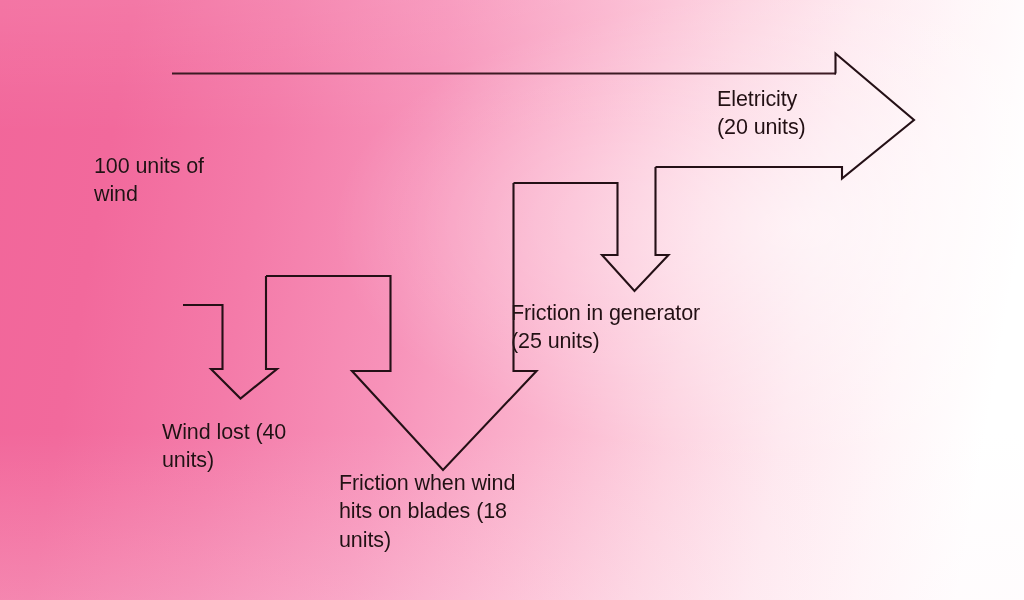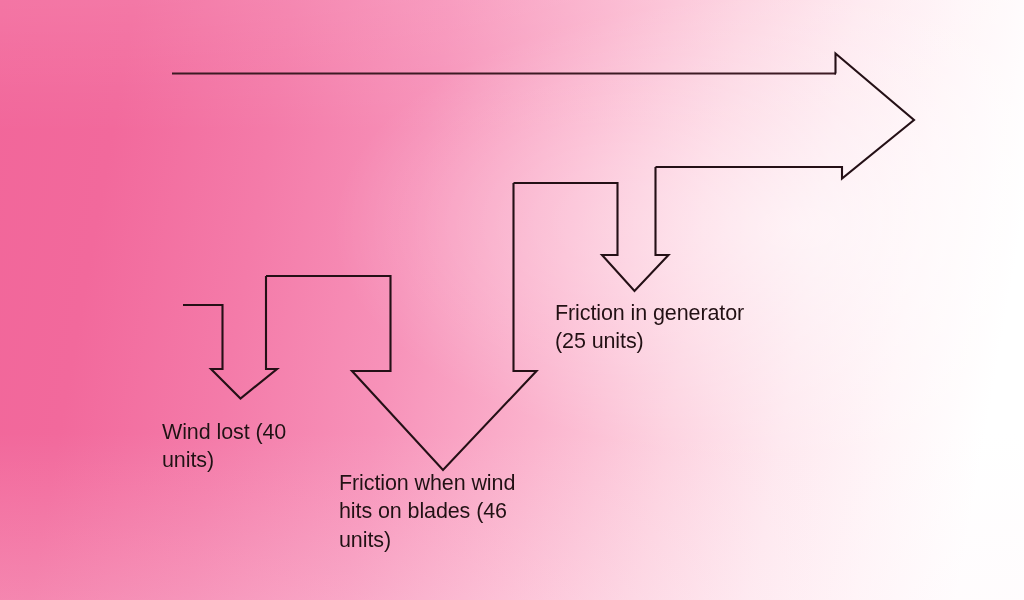--- a/index.html
+++ b/index.html
@@ -61,21 +61,21 @@
     position: absolute;
     color: #231014;
     font-size: 21.5px;
     line-height: 1.32;
     letter-spacing: -0.1px;
     white-space: pre-line;
     text-shadow: 0 0 1px rgba(255,255,255,0.25);
   }
   .label.lbl-source     { left: 94px;  top: 152px; width: 200px; }
   .label.lbl-electric   { left: 717px; top: 85px;  width: 220px; }
-  .label.lbl-generator  { left: 555px; top: 299px; width: 300px; }
+  .label.lbl-generator  { left: 511px; top: 299px; width: 300px; }
   .label.lbl-windlost   { left: 162px; top: 418px; width: 185px; }
   .label.lbl-blades     { left: 339px; top: 469px; width: 245px; }
 </style>
 </head>
 <body>
 
 <div id="stage">
 
   <div id="bg"></div>
 
@@ -112,25 +112,29 @@
 
     <path class="flow-path" d="M 655.5 167
              L 842 167
              L 842 178.5
              L 914 120
              L 835.5 53.5
              L 835.5 73.5
              L 836 73.5"></path>
   </svg>
 
+  <div class="label lbl-source">100 units of
+wind</div>
 
+  <div class="label lbl-electric">Eletricity
+(20 units)</div>
 
   <div class="label lbl-generator">Friction in generator
 (25 units)</div>
 
   <div class="label lbl-windlost">Wind lost (40
 units)</div>
 
   <div class="label lbl-blades">Friction when wind
-hits on blades (46
+hits on blades (18
 units)</div>
 
 </div>
 
 </body></html>

